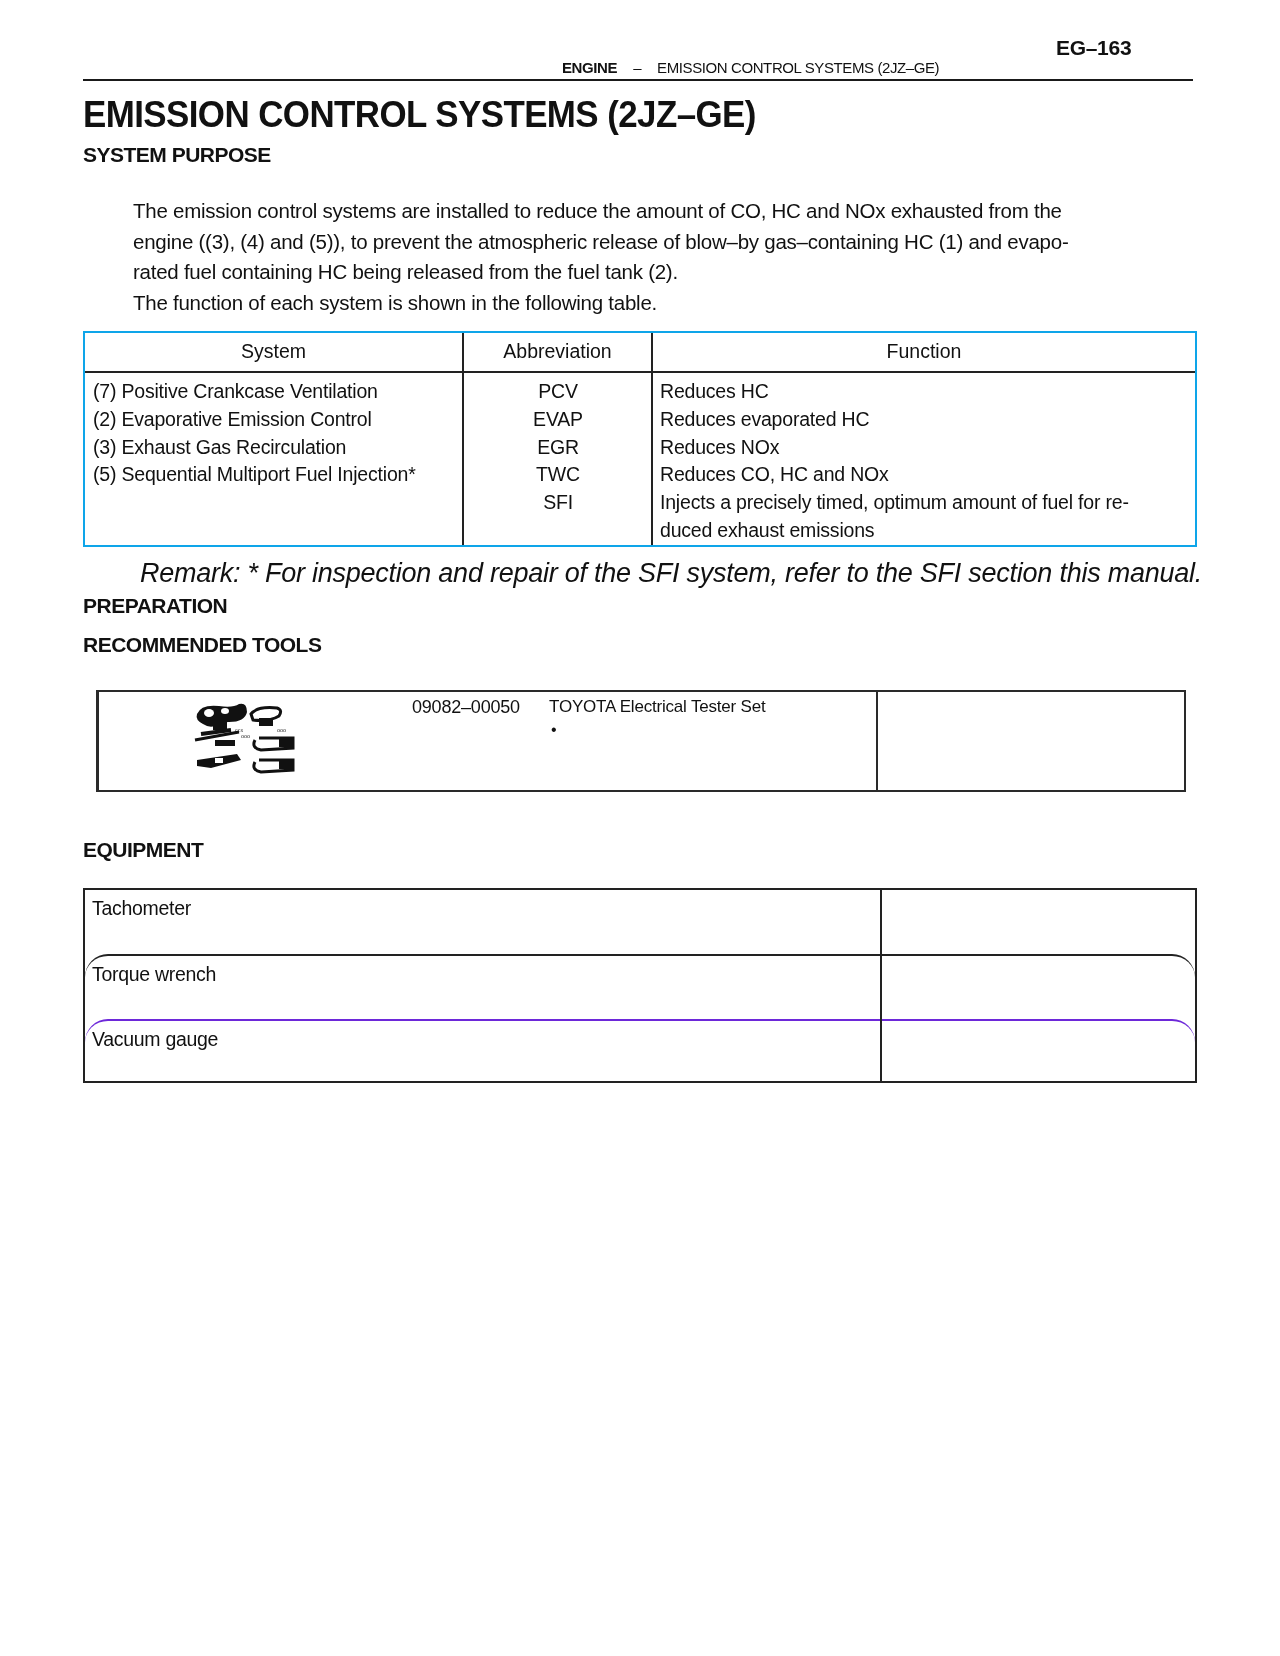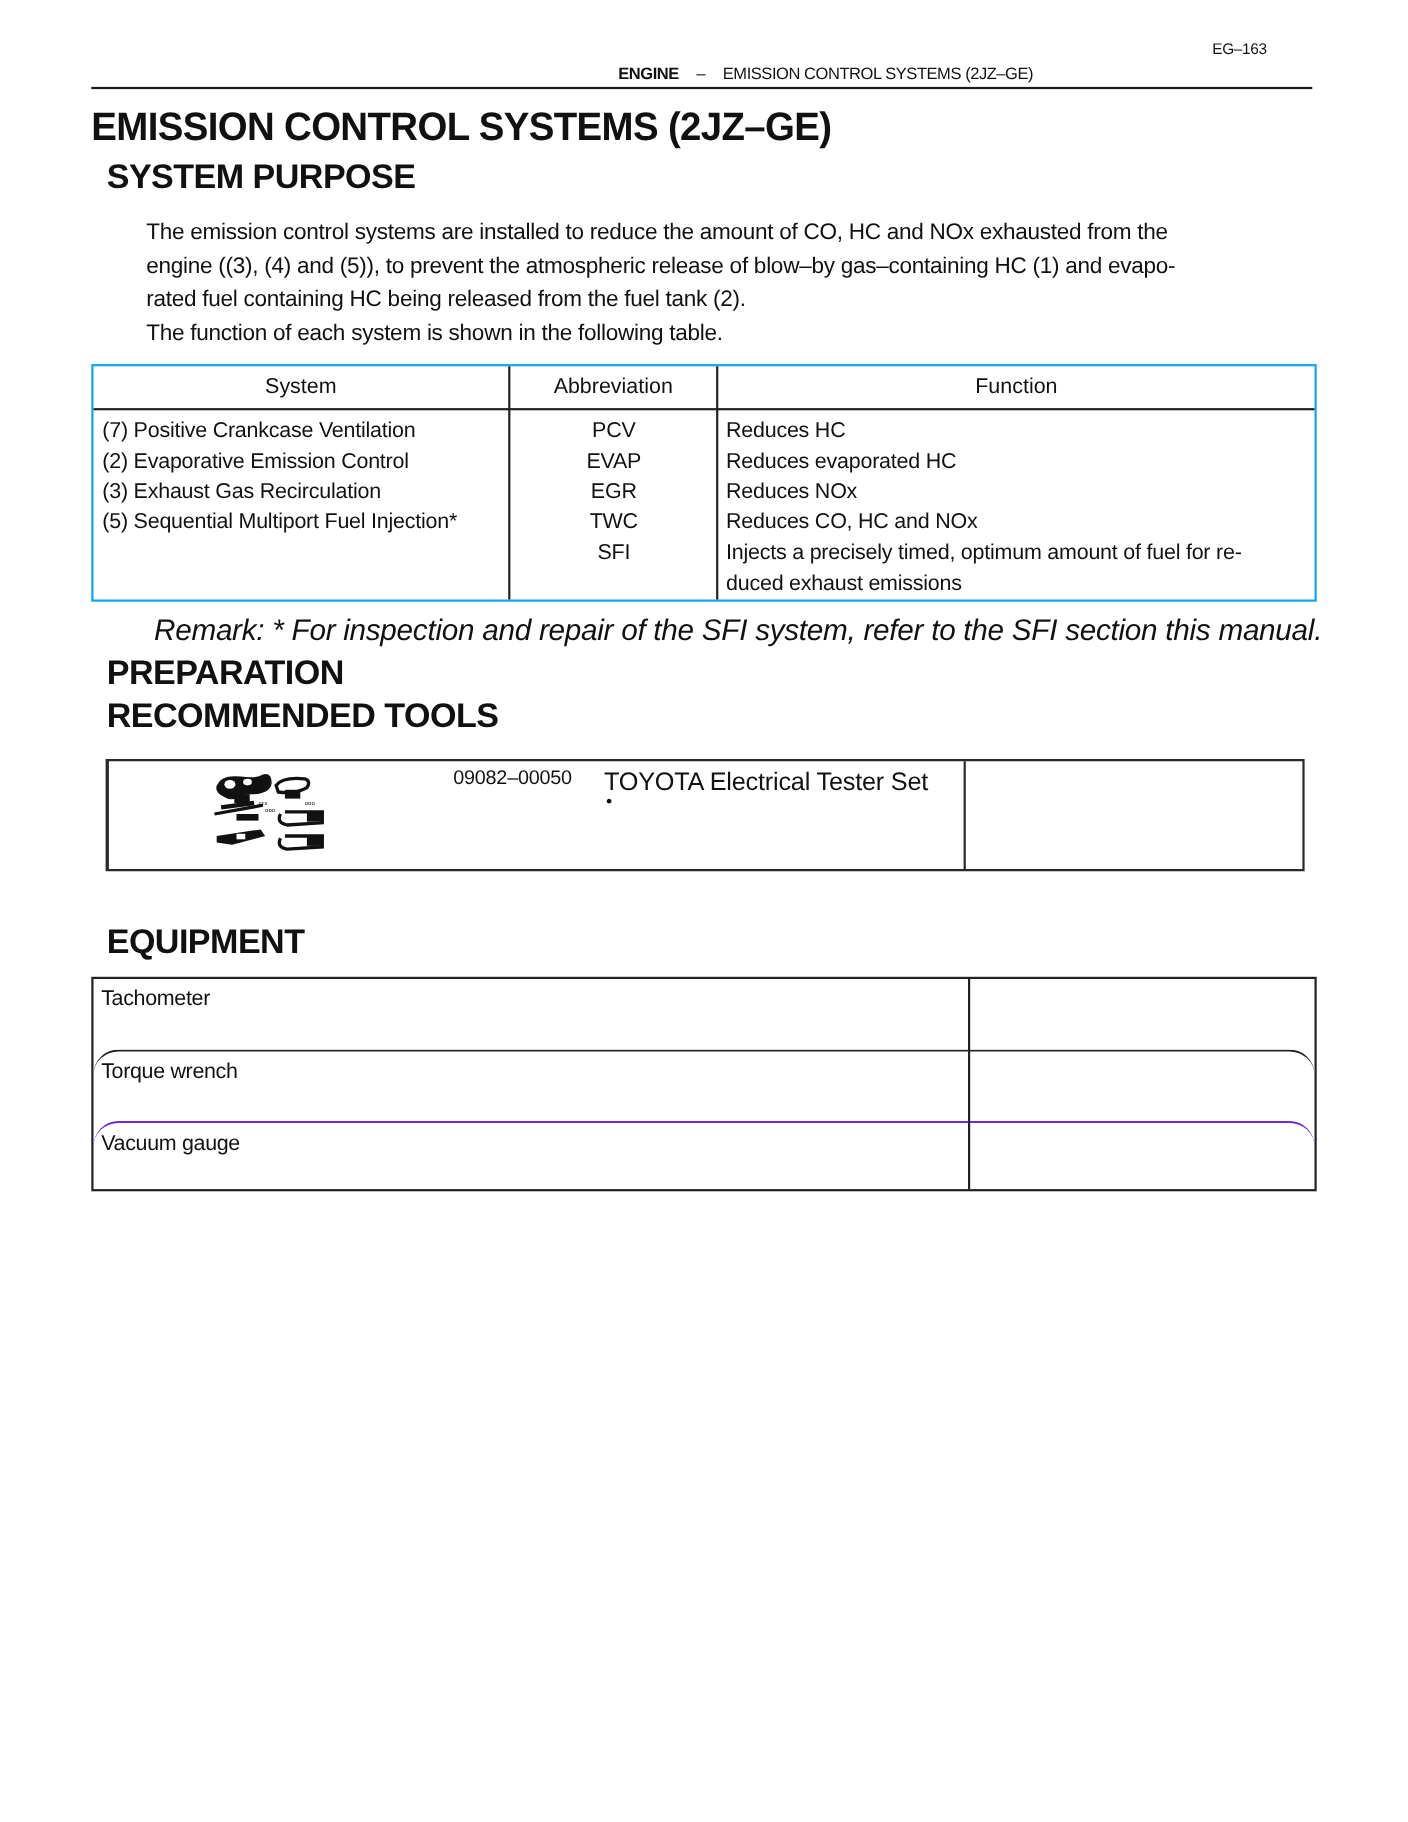--- a/index.html
+++ b/index.html
@@ -3,29 +3,29 @@
   <meta charset="utf-8">
   <style>
     html, body { margin: 0; padding: 0; background: #ffffff; }
     body {
       width: 1280px; height: 1656px; position: relative; overflow: hidden;
       font-family: "Liberation Sans", "DejaVu Sans", sans-serif; color: #111;
     }
     .abs { position: absolute; }
 
     
-    .page-num { left: 1102px; top: 36px; font-size: 14px; font-weight: normal; letter-spacing: -0.3px; }
+    .page-num { left: 1056px; top: 36px; font-size: 21px; font-weight: bold; letter-spacing: -0.3px; }
     .running-head { left: 562px; top: 59px; font-size: 15px; white-space: nowrap; letter-spacing: -0.4px; }
     .running-head .sec { font-weight: bold; }
     .running-head .dash { margin: 0 16px; }
     .header-rule { left: 83px; top: 79px; width: 1110px; height: 2px; background: #1a1a1a; }
 
     
     .h1 { left: 83px; top: 94px; font-size: 36px; font-weight: bold; letter-spacing: -0.6px; white-space: nowrap; transform: scaleX(0.97); transform-origin: left; }
-    .h2 { font-size: 31px; font-weight: bold; letter-spacing: -0.5px; white-space: nowrap; left: 97px; }
+    .h2 { font-size: 21px; font-weight: bold; letter-spacing: -0.5px; white-space: nowrap; left: 83px; }
     .h2.purpose { top: 143px; }
     .h2.prep { top: 594px; }
     .h2.tools { top: 633px; }
     .h2.equip { top: 838px; }
 
     
     .para { left: 133px; top: 196px; width: 1070px; font-size: 20.5px; line-height: 30.5px; letter-spacing: -0.25px; }
     .para p { margin: 0; }
 
     
@@ -40,21 +40,21 @@
     .col-func { left: 575px; width: 530px; }
     .col-func div { white-space: normal; }
 
     .remark { left: 140px; top: 558px; font-size: 27px; letter-spacing: -0.25px; white-space: nowrap; font-style: italic; }
 
     
     .tools-table { left: 96px; top: 690px; width: 1090px; height: 102px; border: 2px solid #2a2a2a; border-left-width: 3px; box-sizing: border-box; }
     .tools-table .vline { position: absolute; top: 0; bottom: 0; left: 777px; width: 2px; background: #2a2a2a; }
     .tool-img { position: absolute; left: 92px; top: 10px; width: 110px; height: 76px; }
     .part-no { position: absolute; left: 313px; top: 5px; font-size: 18px; letter-spacing: -0.2px; }
-    .part-name { position: absolute; left: 450px; top: 5px; font-size: 23px; letter-spacing: -0.2px; white-space: nowrap; }
+    .part-name { position: absolute; left: 450px; top: 5px; font-size: 17px; letter-spacing: -0.2px; white-space: nowrap; }
     .bullet { position: absolute; left: 452px; top: 29px; font-size: 16px; }
 
     
     .equip-table { left: 83px; top: 888px; width: 1114px; height: 195px; border: 2px solid #222; box-sizing: border-box; }
     .equip-table .vline { position: absolute; top: 0; bottom: 0; left: 795px; width: 2px; background: #222; }
     .equip-row { position: absolute; left: 0; right: 0; height: 82px; border-radius: 23px; }
     .equip-row.r1 { top: 0; }
     .equip-row.r2 { top: 64px; border-top: 2px solid #222; }
     .equip-row.r3 { top: 129px; border-top: 2px solid #6d28d9; }
     .equip-label { position: absolute; left: 7px; top: 7px; font-size: 19.5px; letter-spacing: -0.3px; }

